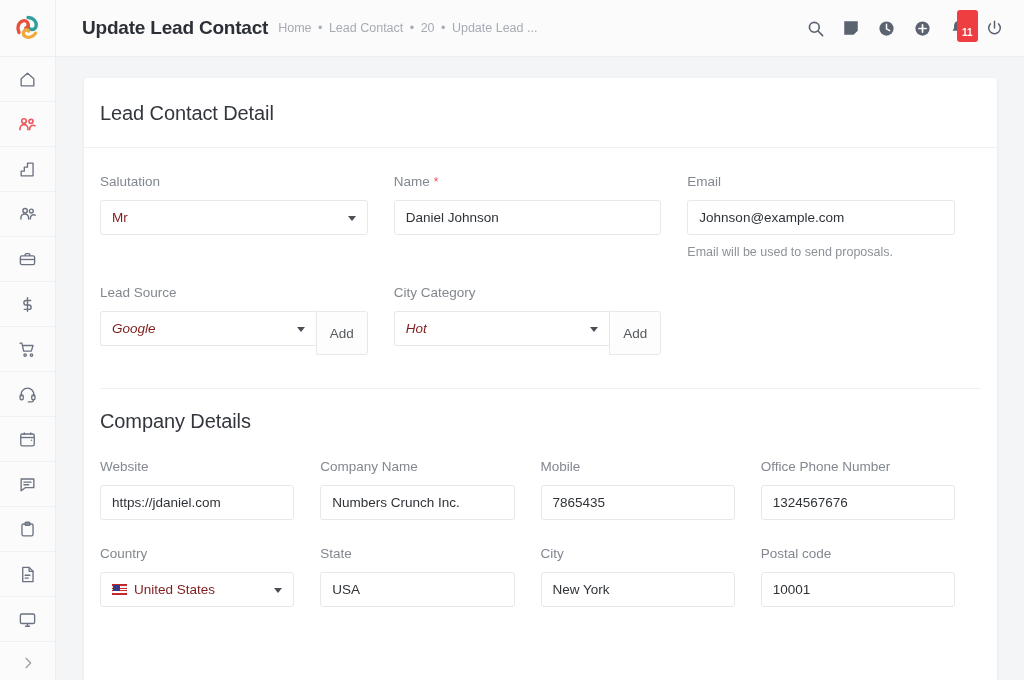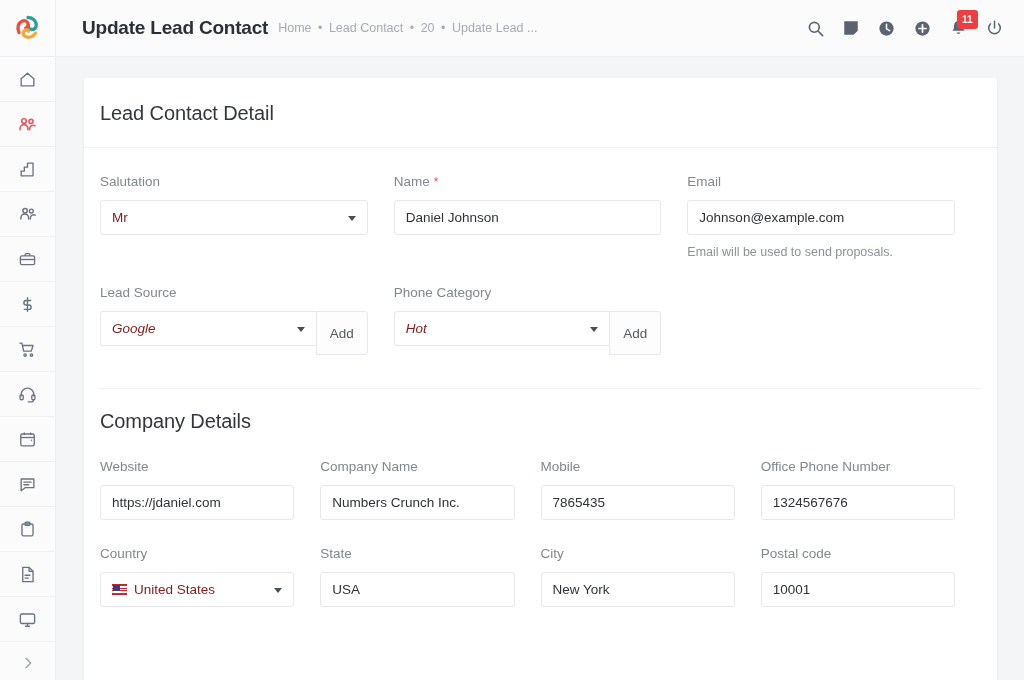--- a/index.html
+++ b/index.html
@@ -76,21 +76,21 @@
   }
   .tb-icon { position: relative; cursor: pointer; display: block; line-height: 0; }
   #notif-badge {
     position: absolute;
     top: -9px; left: 8px;
     background: #ef3e42;
     color: #fff;
     font-size: 10px;
     font-weight: bold;
     line-height: 1;
-    padding: 5px 5px 4px 5px;
+    padding: 18px 5px 4px 5px;
     border-radius: 3px;
   }
 
   
   #content {
     position: absolute;
     left: 56px; top: 57px;
     width: 968px; height: 623px;
     background: #f4f5f7;
     overflow: hidden;
@@ -464,21 +464,21 @@
           <div class="input-group">
             <div class="fselect">
               <span>Google</span>
               <span class="caret"></span>
             </div>
             <button class="addon-btn">Add</button>
           </div>
         </div>
 
         <div class="fcol c3">
-          <label class="flabel">Phone Category</label>
+          <label class="flabel">City Category</label>
           <div class="input-group">
             <div class="fselect">
               <span>Hot</span>
               <span class="caret"></span>
             </div>
             <button class="addon-btn">Add</button>
           </div>
         </div>
 
         <div class="fcol c3"></div>

